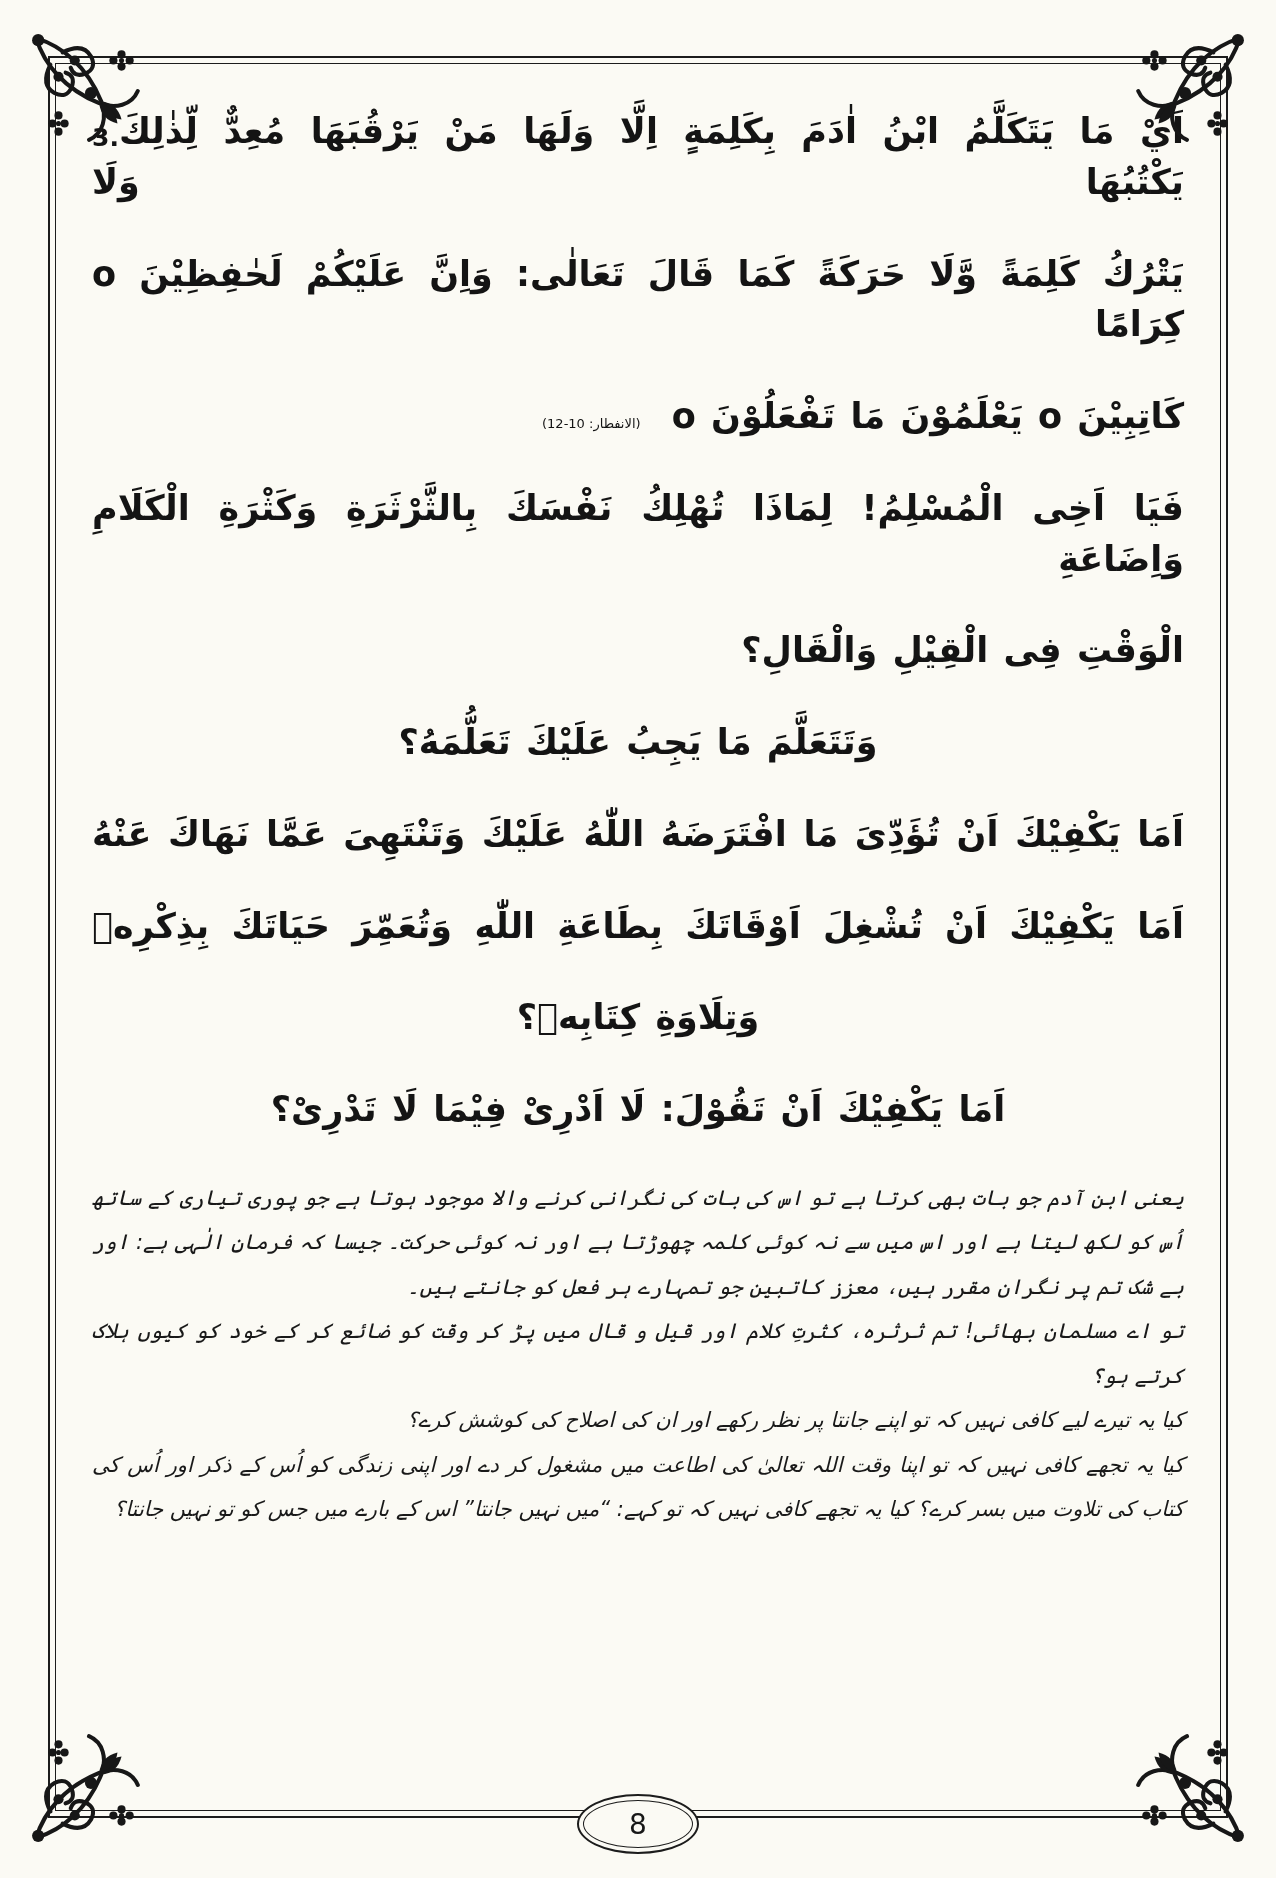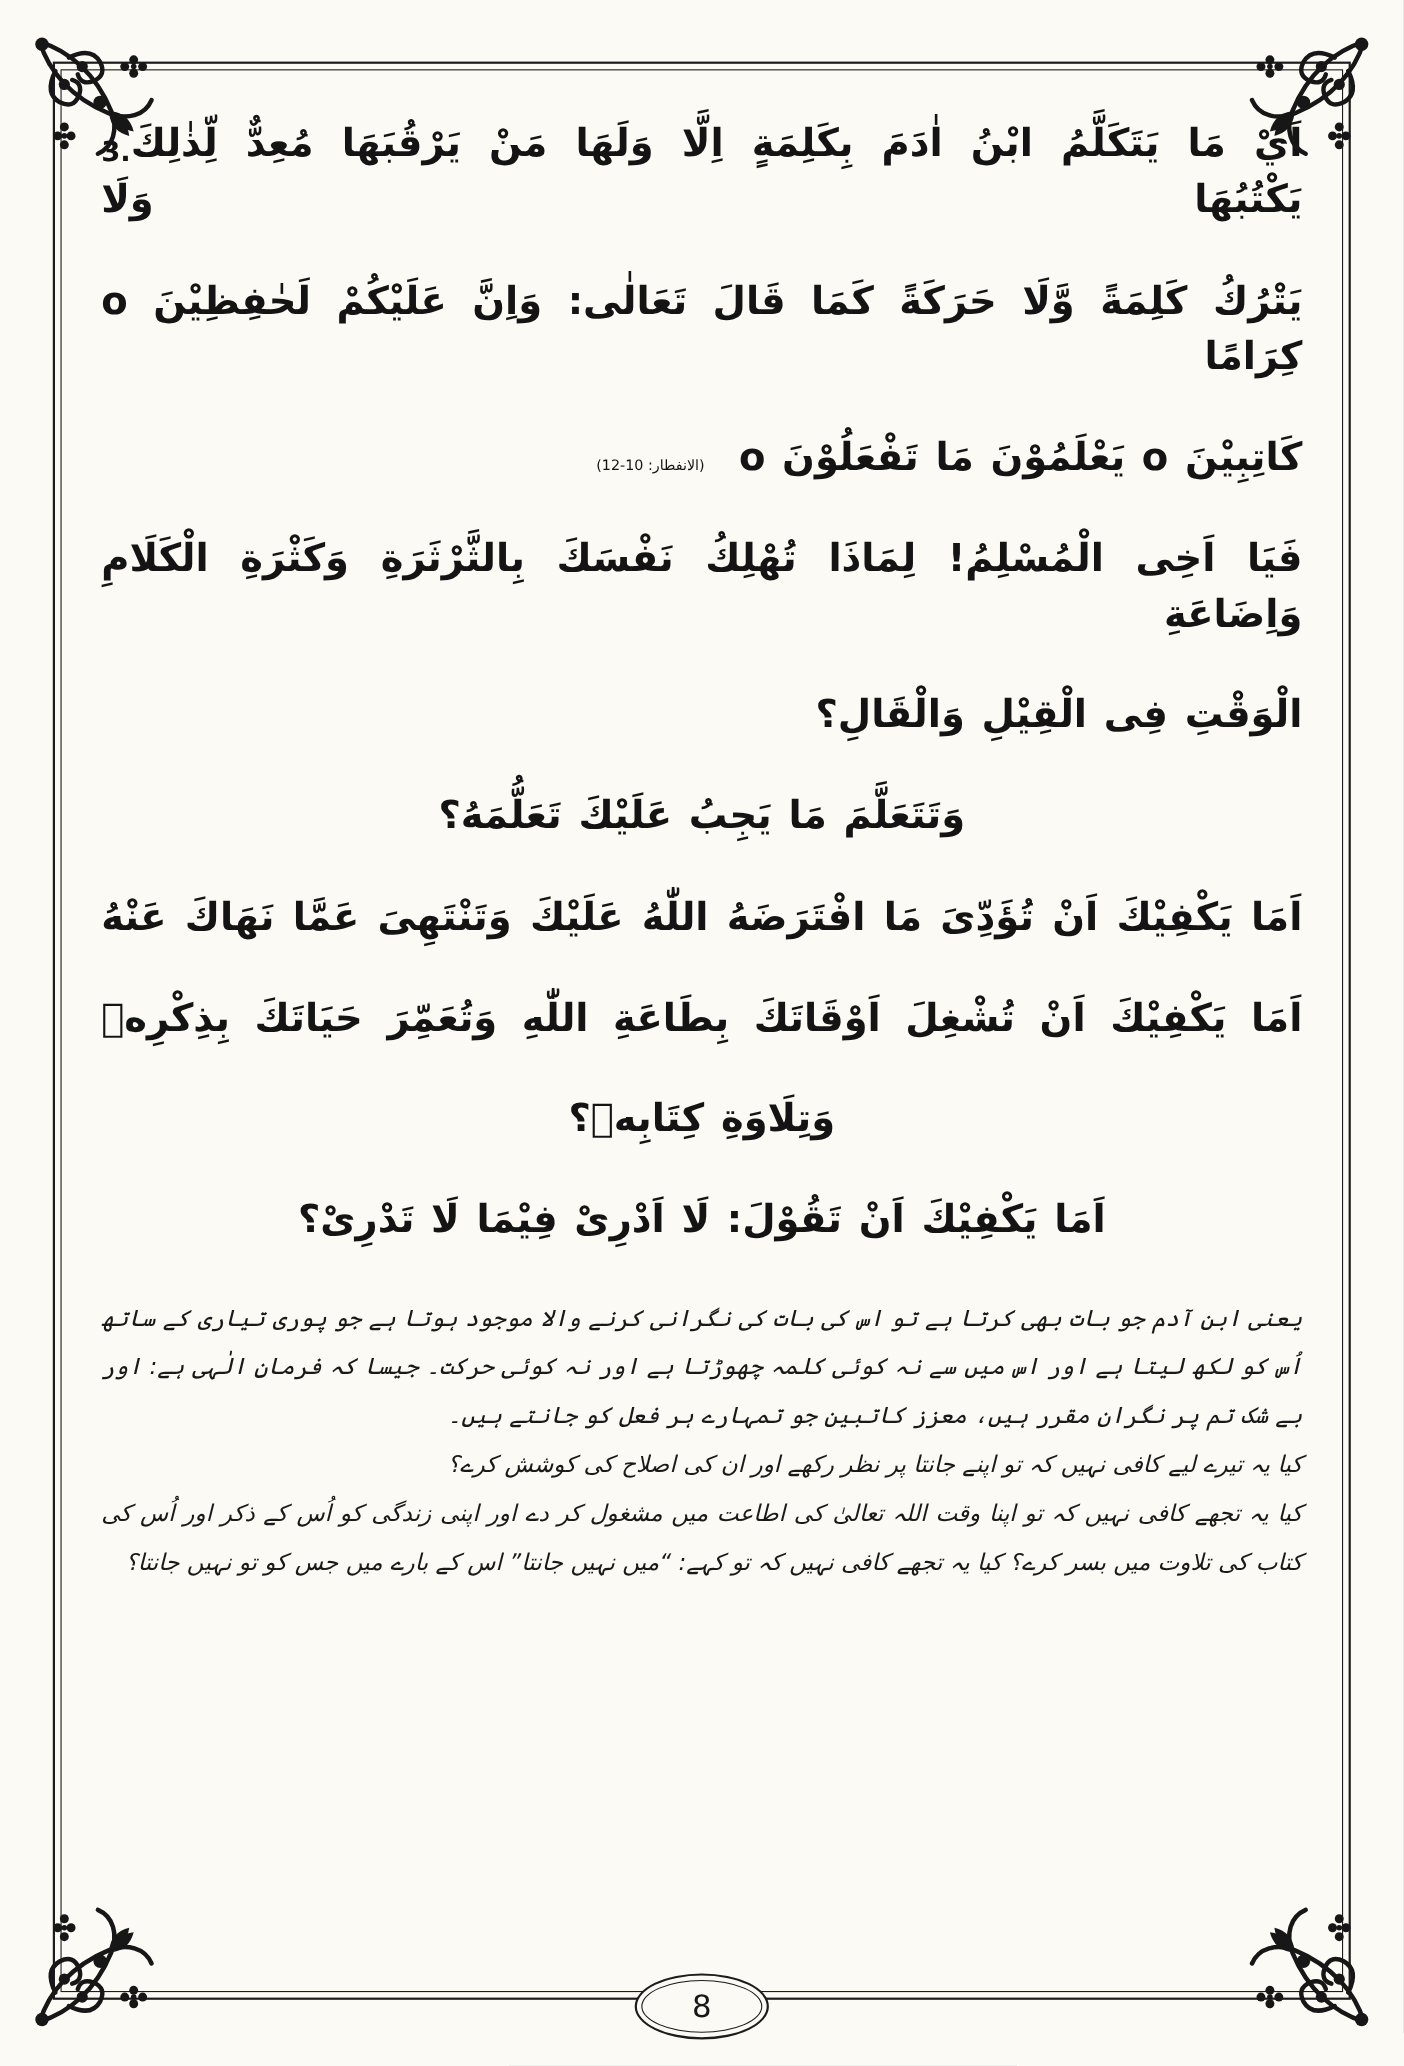--- a/index.html
+++ b/index.html
@@ -174,20 +174,21 @@
         <div class="aline rightal">الْوَقْتِ فِى الْقِيْلِ وَالْقَالِ؟</div>
         <div class="aline center">وَتَتَعَلَّمَ مَا يَجِبُ عَلَيْكَ تَعَلُّمَهُ؟</div>
         <div class="aline full">اَمَا يَكْفِيْكَ اَنْ تُؤَدِّىَ مَا افْتَرَضَهُ اللّٰهُ عَلَيْكَ وَتَنْتَهِىَ عَمَّا نَهَاكَ عَنْهُ</div>
         <div class="aline full">اَمَا يَكْفِيْكَ اَنْ تُشْغِلَ اَوْقَاتَكَ بِطَاعَةِ اللّٰهِ وَتُعَمِّرَ حَيَاتَكَ بِذِكْرِهٖ</div>
         <div class="aline center">وَتِلَاوَةِ كِتَابِهٖ؟</div>
         <div class="aline center">اَمَا يَكْفِيْكَ اَنْ تَقُوْلَ: لَا اَدْرِىْ فِيْمَا لَا تَدْرِىْ؟</div>
       </div>
 
       <div class="urdu" dir="rtl">
         <p class="upara">یعنی ابن آدم جو بات بھی کرتا ہے تو اس کی بات کی نگرانی کرنے والا موجود ہوتا ہے جو پوری تیاری کے ساتھ اُس کو لکھ لیتا ہے اور اس میں سے نہ کوئی کلمہ چھوڑتا ہے اور نہ کوئی حرکت۔ جیسا کہ فرمانِ الٰہی ہے: اور بے شک تم پر نگران مقرر ہیں، معزز کاتبین جو تمہارے ہر فعل کو جانتے ہیں۔</p>
+        <p class="upara">تو اے مسلمان بھائی! تم ثرثرہ، کثرتِ کلام اور قیل و قال میں پڑ کر وقت کو ضائع کر کے خود کو کیوں ہلاک کرتے ہو؟</p>
         <p class="upara">کیا یہ تیرے لیے کافی نہیں کہ تو اپنے جانتا پر نظر رکھے اور ان کی اصلاح کی کوشش کرے؟</p>
         <p class="upara">کیا یہ تجھے کافی نہیں کہ تو اپنا وقت اللہ تعالیٰ کی اطاعت میں مشغول کر دے اور اپنی زندگی کو اُس کے ذکر اور اُس کی کتاب کی تلاوت میں بسر کرے؟ کیا یہ تجھے کافی نہیں کہ تو کہے: “میں نہیں جانتا” اس کے بارے میں جس کو تو نہیں جانتا؟</p>
       </div>
 
     </div>
   </div>
 
   <div class="page-number-oval">
     <span class="page-number">8</span>
   </div>

